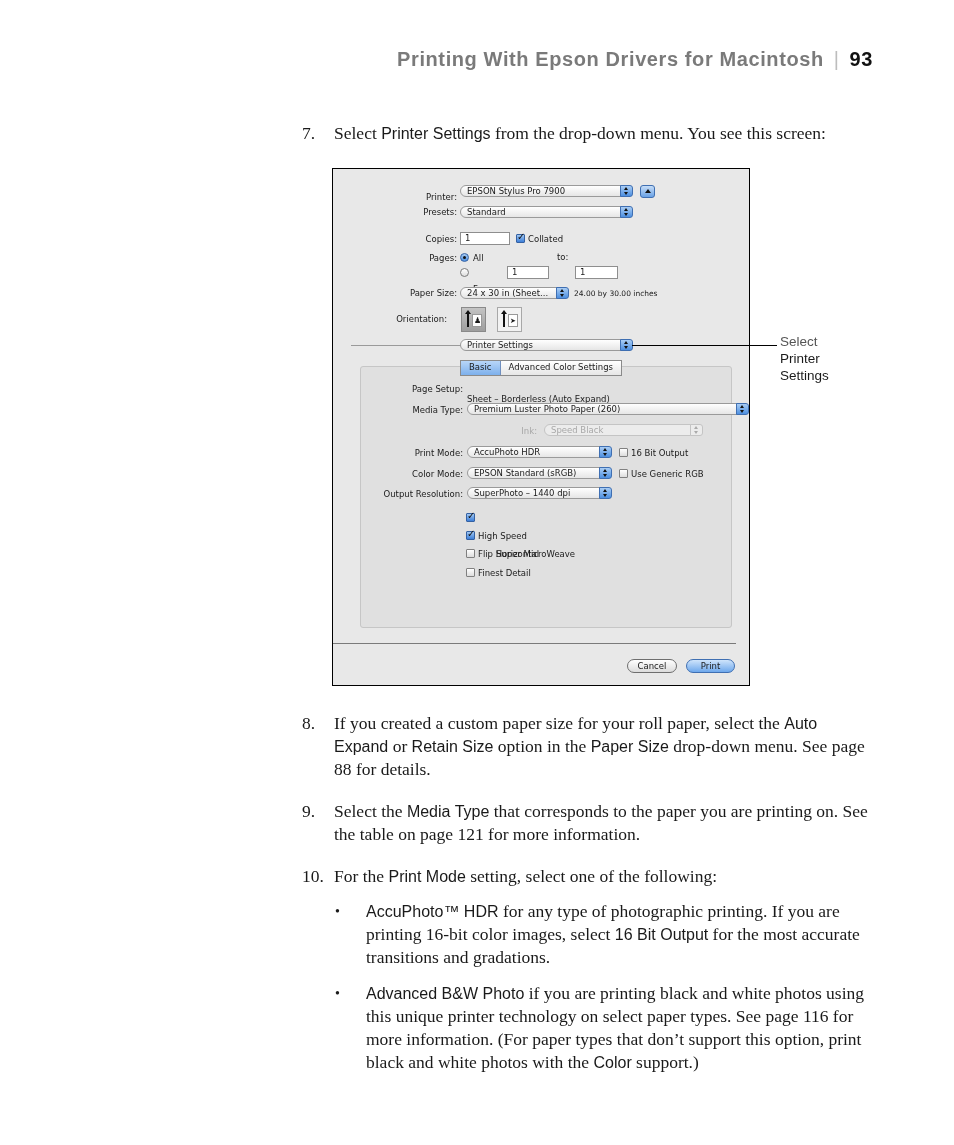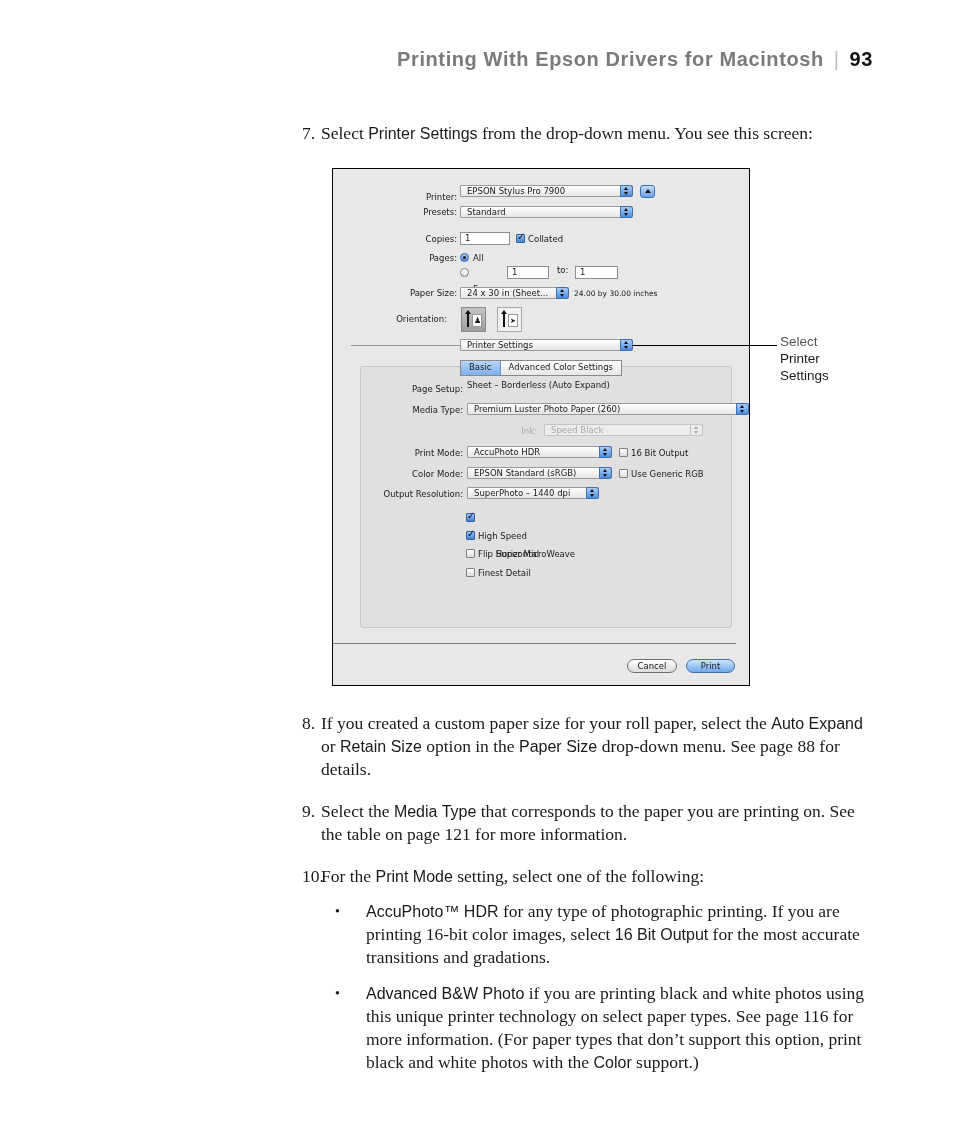--- a/index.html
+++ b/index.html
@@ -7,34 +7,34 @@
          font-family:"Liberation Serif", serif; color:#1a1a1a; }
 
   .header { position:absolute; top:48px; left:0; width:873px; text-align:right;
             font-family:"Liberation Sans", sans-serif; font-weight:bold; font-size:20px;
             color:#7a7a7a; letter-spacing:0.6px; }
   .header .sep { color:#bdbdbd; font-weight:normal; margin:0 10px; }
   .header .pno { color:#111; }
 
   .step { position:absolute; left:302px; width:570px; font-size:17.5px; line-height:23px; }
   .step .num { position:absolute; left:0; top:0; }
-  .step .body { margin-left:19px; display:block; }
+  .step .body { margin-left:32px; display:block; }
   .sans { font-family:"Liberation Sans", sans-serif; font-size:16px; }
 
   .bullet { position:absolute; left:335px; width:540px; font-size:17.5px; line-height:23px; }
   .bullet .dot { position:absolute; left:0; top:0; font-size:14px; }
   .bullet .body { margin-left:31px; display:block; }
 
   
   .dialog { position:absolute; left:332px; top:168px; width:416px; height:516px;
             border:1px solid #000; background:#e8e8e8;
             font-family:"DejaVu Sans", sans-serif; font-size:8.5px; color:#1a1a1a; }
   .lbl { position:absolute; text-align:right; white-space:nowrap; }
   .txt { position:absolute; white-space:nowrap; }
-  .popup { position:absolute; height:12px; border:1px solid #9a9a9a; border-radius:1px;
+  .popup { position:absolute; height:12px; border:1px solid #9a9a9a; border-radius:6px;
            background:linear-gradient(#ffffff,#e6e6e6); box-sizing:border-box; }
   .popup .v { position:absolute; left:6px; top:0; line-height:11px; white-space:nowrap; }
   .popup .arr { position:absolute; right:-1px; top:-1px; width:13px; height:12px;
                 border-radius:0 3px 3px 0; background:linear-gradient(#a9cdf5,#4d8fe0);
                 border:1px solid #3f6fb2; box-sizing:border-box; }
   .popup .arr::before { content:""; position:absolute; left:3px; top:1px;
                 border-left:2.5px solid transparent; border-right:2.5px solid transparent;
                 border-bottom:3px solid #111; }
   .popup .arr::after { content:""; position:absolute; left:3px; bottom:1px;
                 border-left:2.5px solid transparent; border-right:2.5px solid transparent;
@@ -122,21 +122,21 @@
   <div class="field" style="left:127px; top:63px; width:50px;">1</div>
   <div class="cb on" style="left:183px; top:65px;"></div>
   <div class="txt" style="left:195px; top:65px;">Collated</div>
 
   <div class="lbl" style="right:292px; top:84px;">Pages:</div>
   <div class="radio on" style="left:127px; top:84px;"></div>
   <div class="txt" style="left:140px; top:84px;">All</div>
   <div class="radio" style="left:127px; top:99px;"></div>
   <div class="txt" style="left:140px; top:115px;">From:</div>
   <div class="field" style="left:174px; top:97px; width:42px;">1</div>
-  <div class="txt" style="left:224px; top:96px;">to:</div>
+  <div class="txt" style="left:224px; top:83px;">to:</div>
   <div class="field" style="left:242px; top:97px; width:43px;">1</div>
 
   <div class="lbl" style="right:292px; top:119px;">Paper Size:</div>
   <div class="popup" style="left:127px; top:118px; width:109px;">
     <span class="v">24 x 30 in (Sheet...</span>
     <span class="arr"></span>
   </div>
   <div class="txt" style="left:241px; top:120px; font-size:7.5px;">24.00 by 30.00 inches</div>
 
   <div class="lbl" style="right:302px; top:145px;">Orientation:</div>
@@ -158,21 +158,21 @@
   </div>
 
   <div class="groupbox"></div>
 
   <div class="seg">
     <span class="s on">Basic</span>
     <span class="s">Advanced Color Settings</span>
   </div>
 
   <div class="lbl" style="right:286px; top:215px;">Page Setup:</div>
-  <div class="txt" style="left:134px; top:211px;">Sheet – Borderless (Auto Expand)</div>
+  <div class="txt" style="left:134px; top:225px;">Sheet – Borderless (Auto Expand)</div>
 
   <div class="lbl" style="right:286px; top:236px;">Media Type:</div>
   <div class="popup" style="left:134px; top:234px; width:282px;">
     <span class="v">Premium Luster Photo Paper (260)</span>
     <span class="arr"></span>
   </div>
 
   <div class="lbl" style="right:212px; top:257px; color:#a8a8a8;">Ink:</div>
   <div class="popup disabled" style="left:211px; top:255px; width:159px;">
     <span class="v">Speed Black</span>
@@ -189,21 +189,21 @@
 
   <div class="lbl" style="right:286px; top:300px;">Color Mode:</div>
   <div class="popup" style="left:134px; top:298px; width:145px;">
     <span class="v">EPSON Standard (sRGB)</span>
     <span class="arr"></span>
   </div>
   <div class="cb" style="left:286px; top:300px;"></div>
   <div class="txt" style="left:298px; top:300px;">Use Generic RGB</div>
 
   <div class="lbl" style="right:286px; top:320px;">Output Resolution:</div>
-  <div class="popup" style="left:134px; top:318px; width:132px;">
+  <div class="popup" style="left:134px; top:318px; width:145px;">
     <span class="v">SuperPhoto – 1440 dpi</span>
     <span class="arr"></span>
   </div>
 
   <div class="cb on" style="left:133px; top:344px;"></div>
   <div class="txt" style="left:163px; top:344px;margin-top:36px;">Super MicroWeave</div>
   <div class="cb on" style="left:133px; top:362px;"></div>
   <div class="txt" style="left:145px; top:362px;">High Speed</div>
   <div class="cb" style="left:133px; top:380px;"></div>
   <div class="txt" style="left:145px; top:380px;">Flip Horizontal</div>

